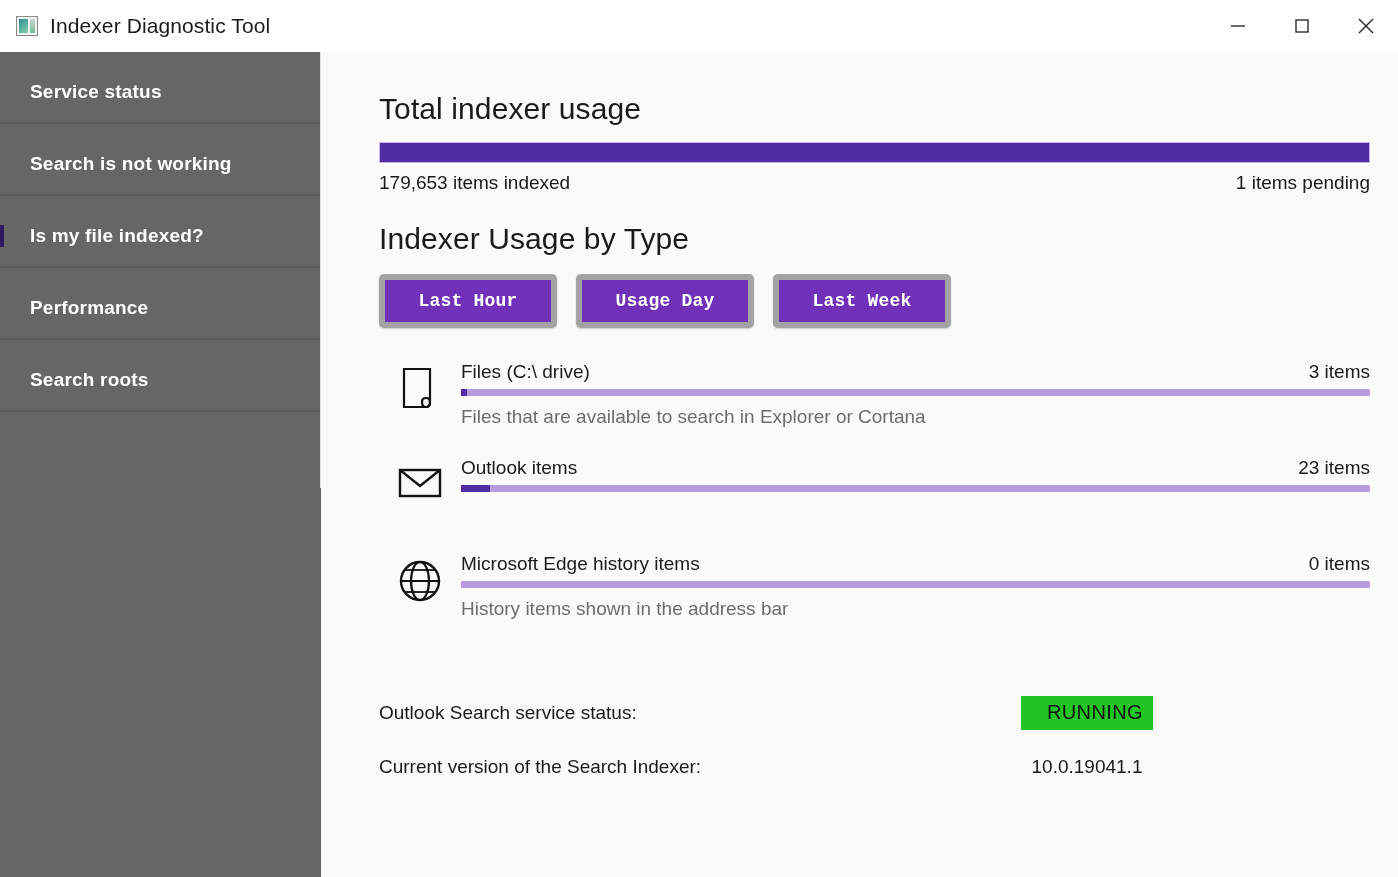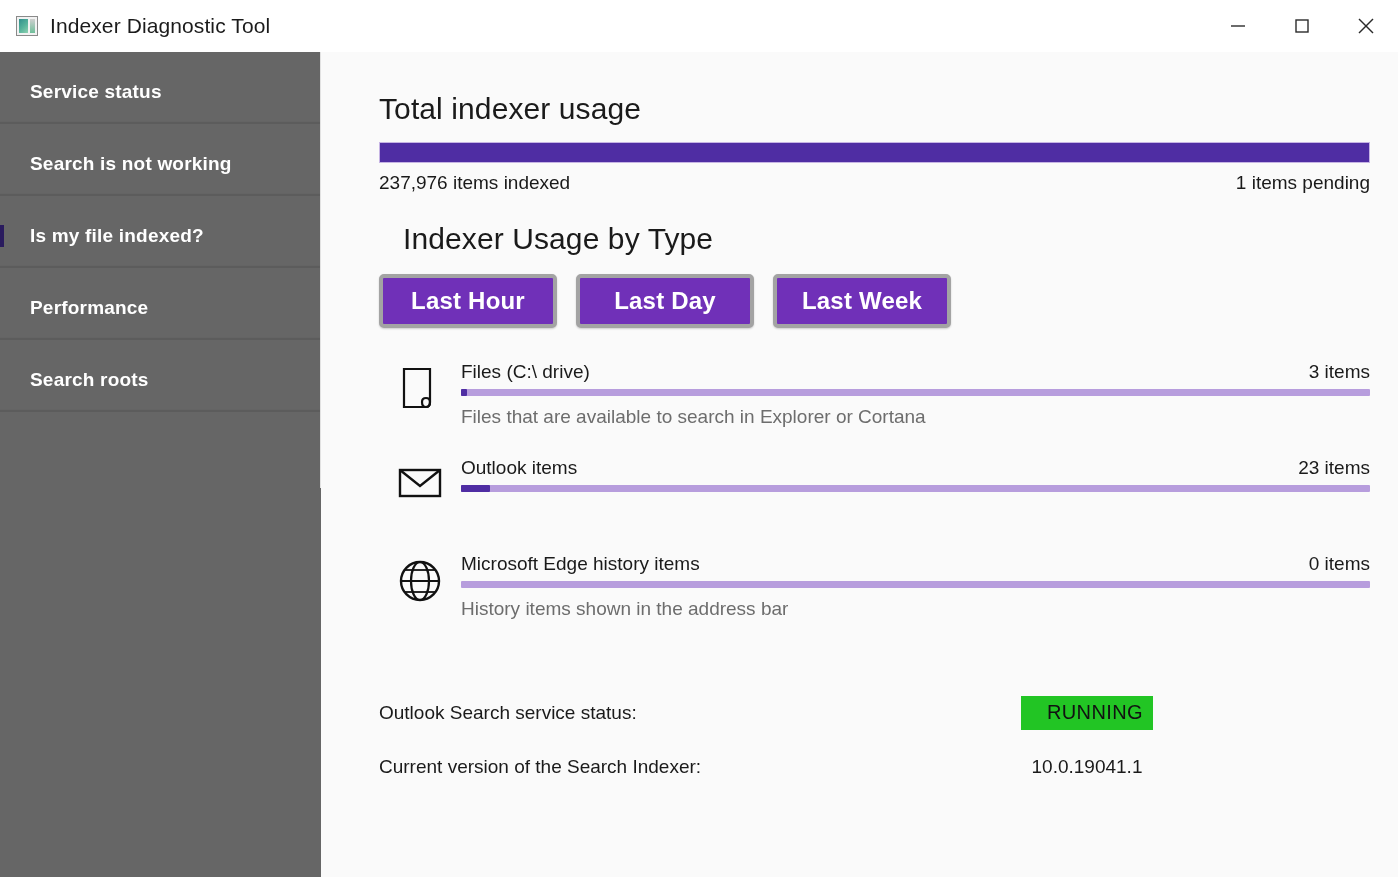--- a/index.html
+++ b/index.html
@@ -159,38 +159,38 @@
 
   #total-legend {
     margin-top: 9px;
     width: 991px;
     display: flex;
     justify-content: space-between;
     font-size: 19px;
     color: #1a1a1a;
   }
 
-  #usage-title { margin-top: 28px; margin-left: 24px; }
+  #usage-title { margin-top: 28px; }
 
   
   #range-buttons {
     margin-top: 18px;
     display: flex;
     gap: 19px;
   }
   .range-btn {
     width: 178px;
     height: 54px;
     background: #7030b8;
-    border: 4px solid #a3a3a3;
+    border: 6px solid #a3a3a3;
     border-radius: 5px;
     color: #ffffff;
-    font-size: 24px;
+    font-size: 18px;
     font-weight: bold;
-    font-family: Liberation Sans, sans-serif;
+    font-family: Liberation Mono, monospace;
     letter-spacing: 0.2px;
     cursor: default;
     box-shadow: 0 1px 2px rgba(0,0,0,0.18);
   }
 
   
   #usage-rows {
     margin-top: 30px;
   }
   .usage-row {
@@ -329,29 +329,29 @@
 
   <div id="content">
 
     <div class="section-title">Total indexer usage</div>
 
     <div id="total-bar-wrap">
       <div id="total-bar-fill" style="width: 100%;"></div>
     </div>
 
     <div id="total-legend">
-      <span>237,976 items indexed</span>
+      <span>179,653 items indexed</span>
       <span>1 items pending</span>
     </div>
 
     <div class="section-title" id="usage-title">Indexer Usage by Type</div>
 
     <div id="range-buttons">
       <button class="range-btn">Last Hour</button>
-      <button class="range-btn">Last Day</button>
+      <button class="range-btn">Usage Day</button>
       <button class="range-btn">Last Week</button>
     </div>
 
     <div id="usage-rows">
 
       <div class="usage-row">
         <div class="usage-icon">
           <svg width="38" height="48" viewBox="0 0 38 48">
             <path d="M3 3 H29 V36 Q29 41 25 41 H3 Z" fill="none" stroke="#111" stroke-width="2.2"></path>
             <path d="M25 41 Q29 41 29 36 Q29 32 25 32 Q21 32 21 36 Q21 41 25 41 Z" fill="none" stroke="#111" stroke-width="2.2"></path>

